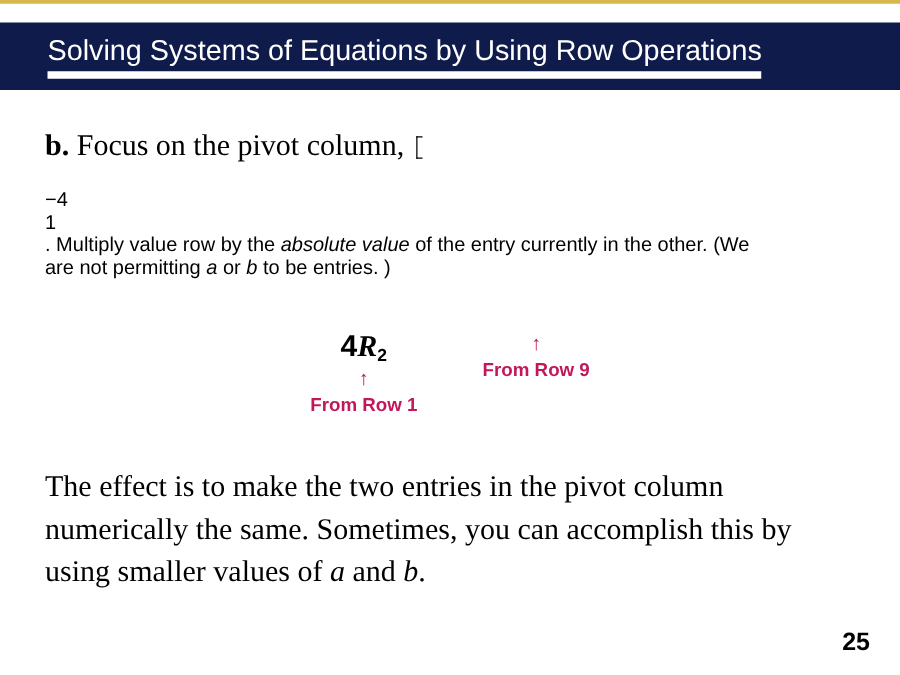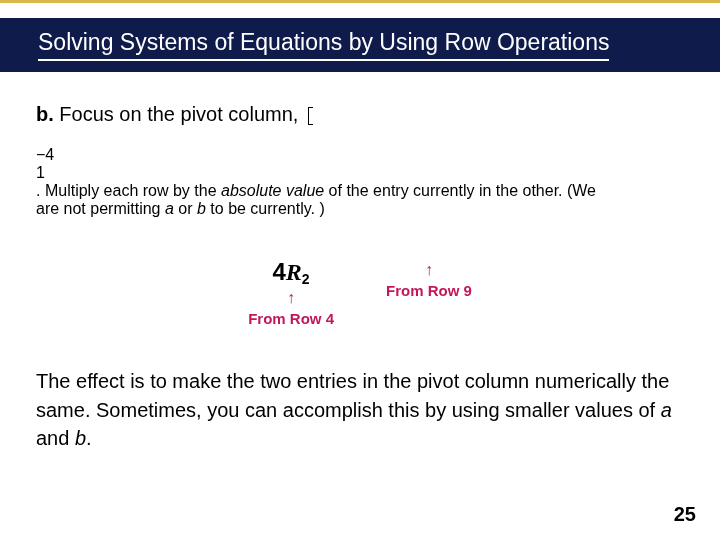--- a/index.html
+++ b/index.html
@@ -35,33 +35,34 @@
     display: flex;
     align-items: center;
     padding-left: 38px;
     box-sizing: border-box;
   }
   .title-band h1 {
     margin: 0;
     color: #fff;
     font-size: 23px;
     font-weight: 400;
-    border-bottom: 2px solid #ffffff;
+    border-bottom: 6px solid #ffffff;
     padding-bottom: 3px;
   }
   .body {
     position: absolute;
     top: 100px;
     left: 36px;
     right: 36px;
   }
   .para {
-    font-size: 20px;
+    font-size: 24px;
     line-height: 1.42;
     margin: 0 0 18px 0;
+    font-family: Liberation Serif, serif;
   }
   .indent {
     padding-left: 18px;
     text-indent: -18px;
   }
   .ital { font-style: italic; }
   .matrix {
     display: inline-block;
     vertical-align: middle;
     position: relative;
@@ -140,34 +141,34 @@
 
   <div class="top-band"></div>
 
   <div class="title-band">
     <h1>Solving Systems of Equations by Using Row Operations</h1>
   </div>
 
   <div class="body">
 
     <p class="para indent">
-      <span><b>b.</b></span><span> Focus on the pivot column, </span><span class="matrix"><span class="bl"></span><span class="col"></span></span></p><div>−4</div><div>1</div><span class="br"></span><span class="dot">.</span><span>  Multiply each row by</span>
+      <span><b>b.</b></span><span> Focus on the pivot column, </span><span class="matrix"><span class="bl"></span><span class="col"></span></span></p><div>−4</div><div>1</div><span class="br"></span><span class="dot">.</span><span>  Multiply value row by</span>
       <span class="rest">
         <span>the </span><span class="ital">absolute value</span><span> of the entry currently in the other. (We</span><br>
-        <span>are not permitting </span><span class="ital">a</span><span> or </span><span class="ital">b</span><span> to be currently. )</span>
+        <span>are not permitting </span><span class="ital">a</span><span> or </span><span class="ital">b</span><span> to be entries. )</span>
       </span>
     <p></p>
 
     <div class="centerblock">
       <div class="notate">
         <div class="rowop">
           <span>4</span><span class="ivar">R</span><sub>2</sub>
         </div>
         <div class="arrow">↑</div>
-        <div class="fromlabel">From Row 4</div>
+        <div class="fromlabel">From Row 1</div>
       </div>
       <div class="notate">
         <div class="arrow">↑</div>
         <div class="fromlabel">From Row 9</div>
       </div>
     </div>
 
     <p class="para">
       <span>The effect is to make the two entries in the pivot column numerically the same. Sometimes, you can accomplish this by using smaller values of </span><span class="ital">a</span><span> and </span><span class="ital">b</span><span>.</span>
     </p>

